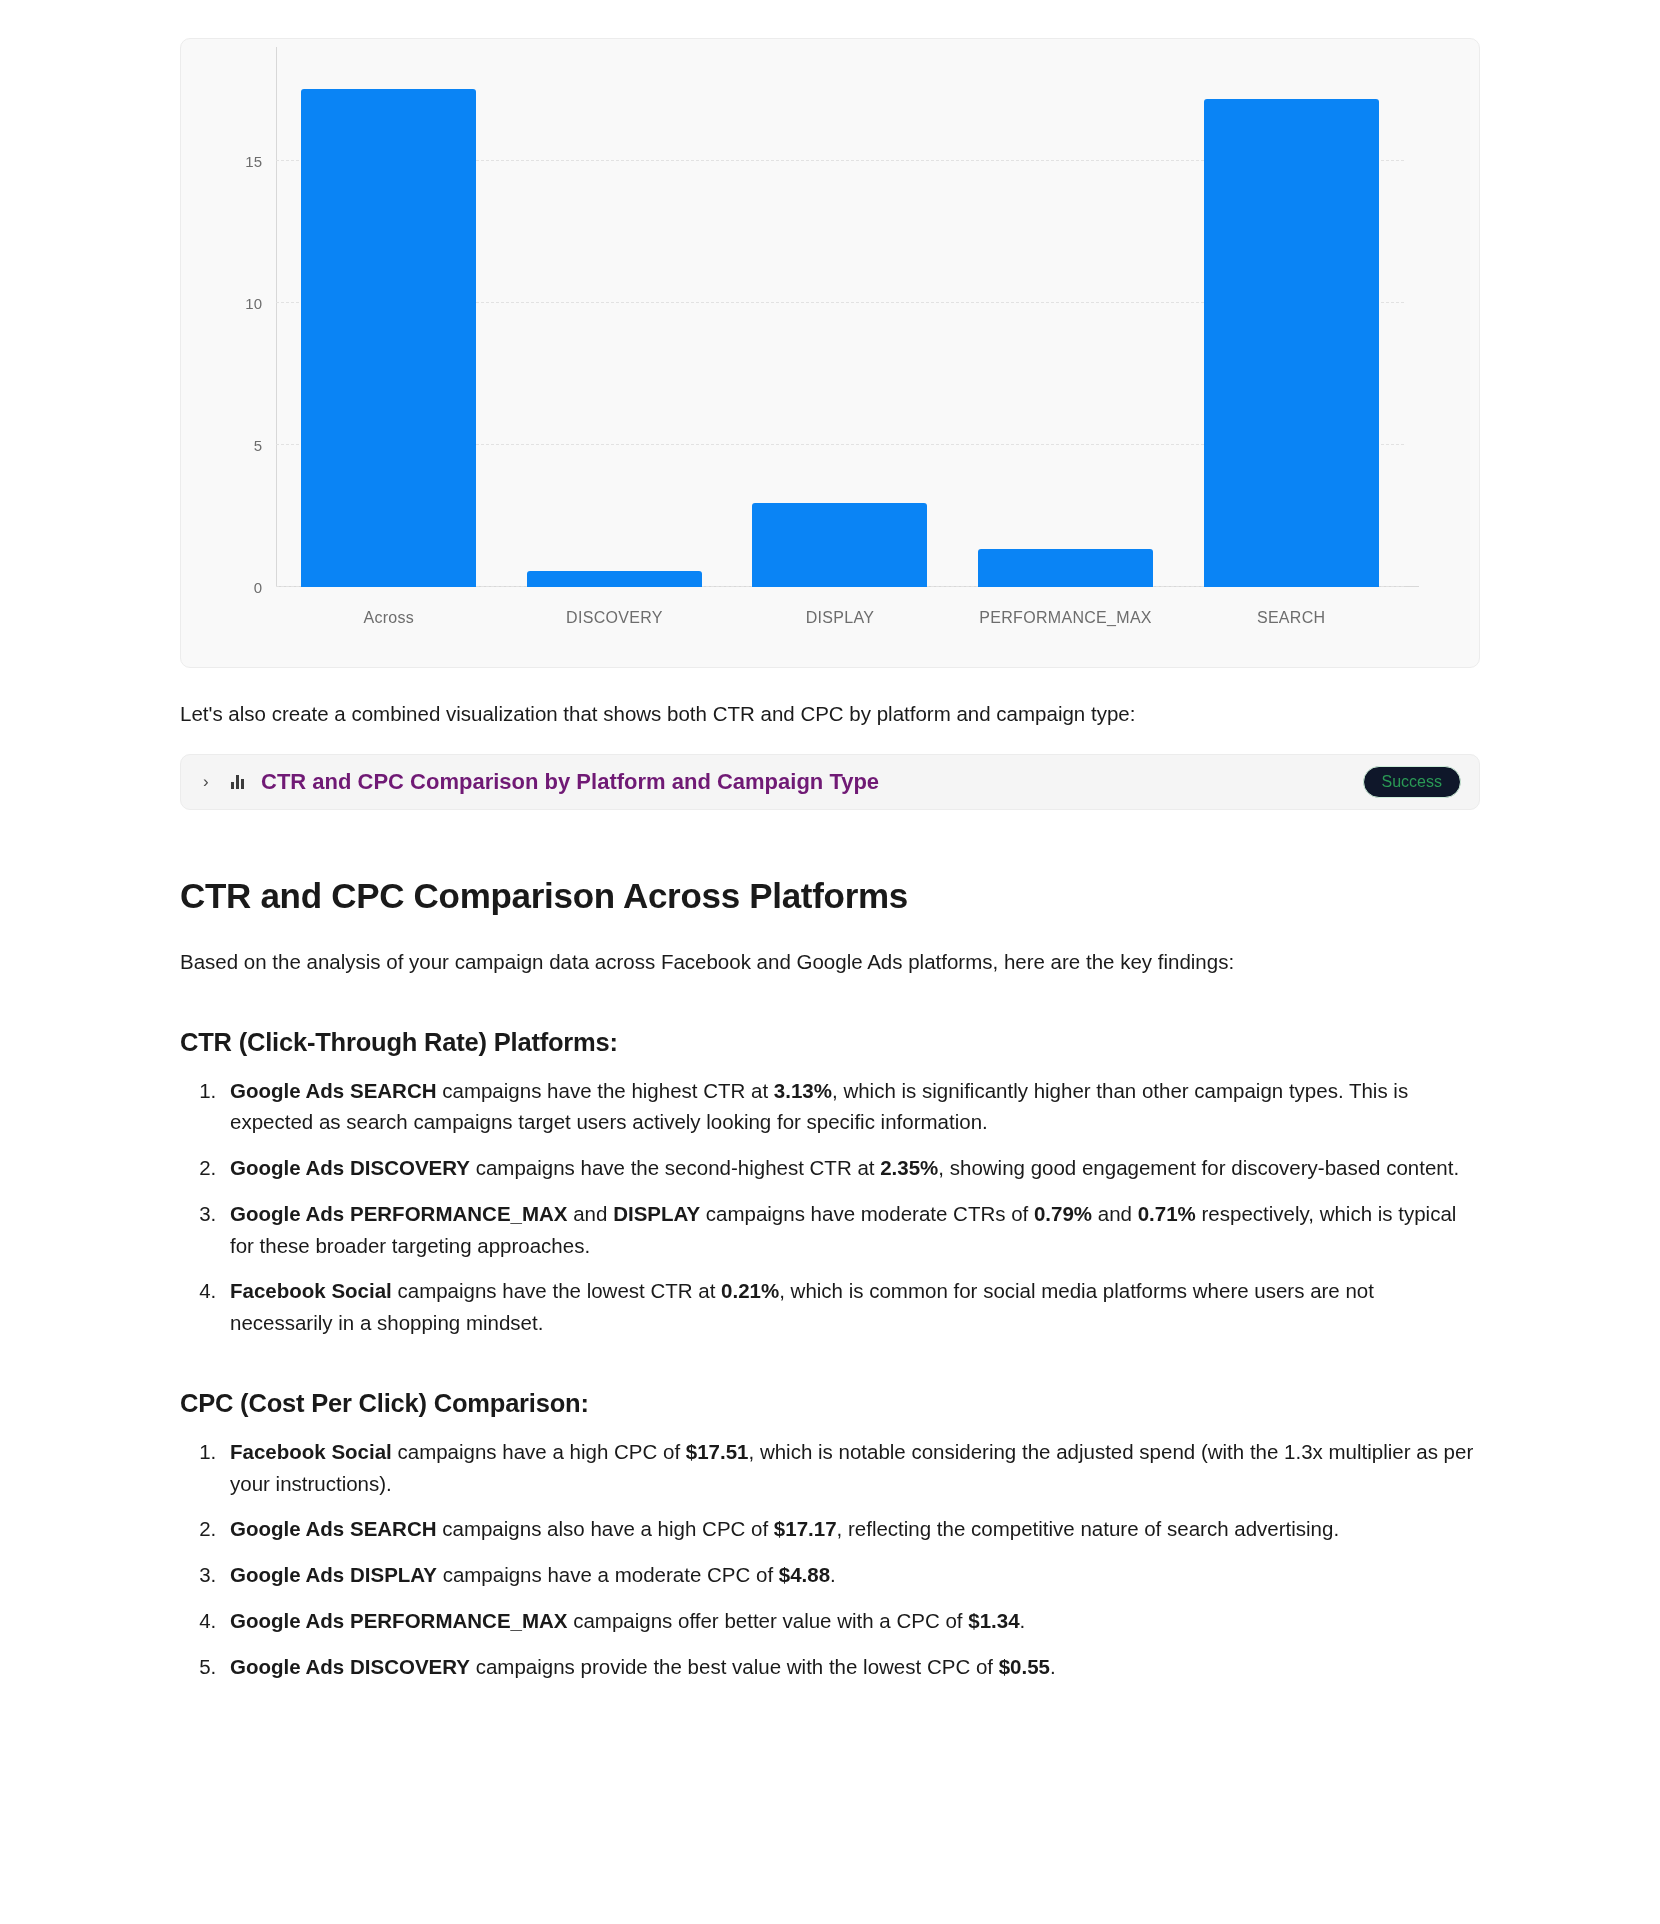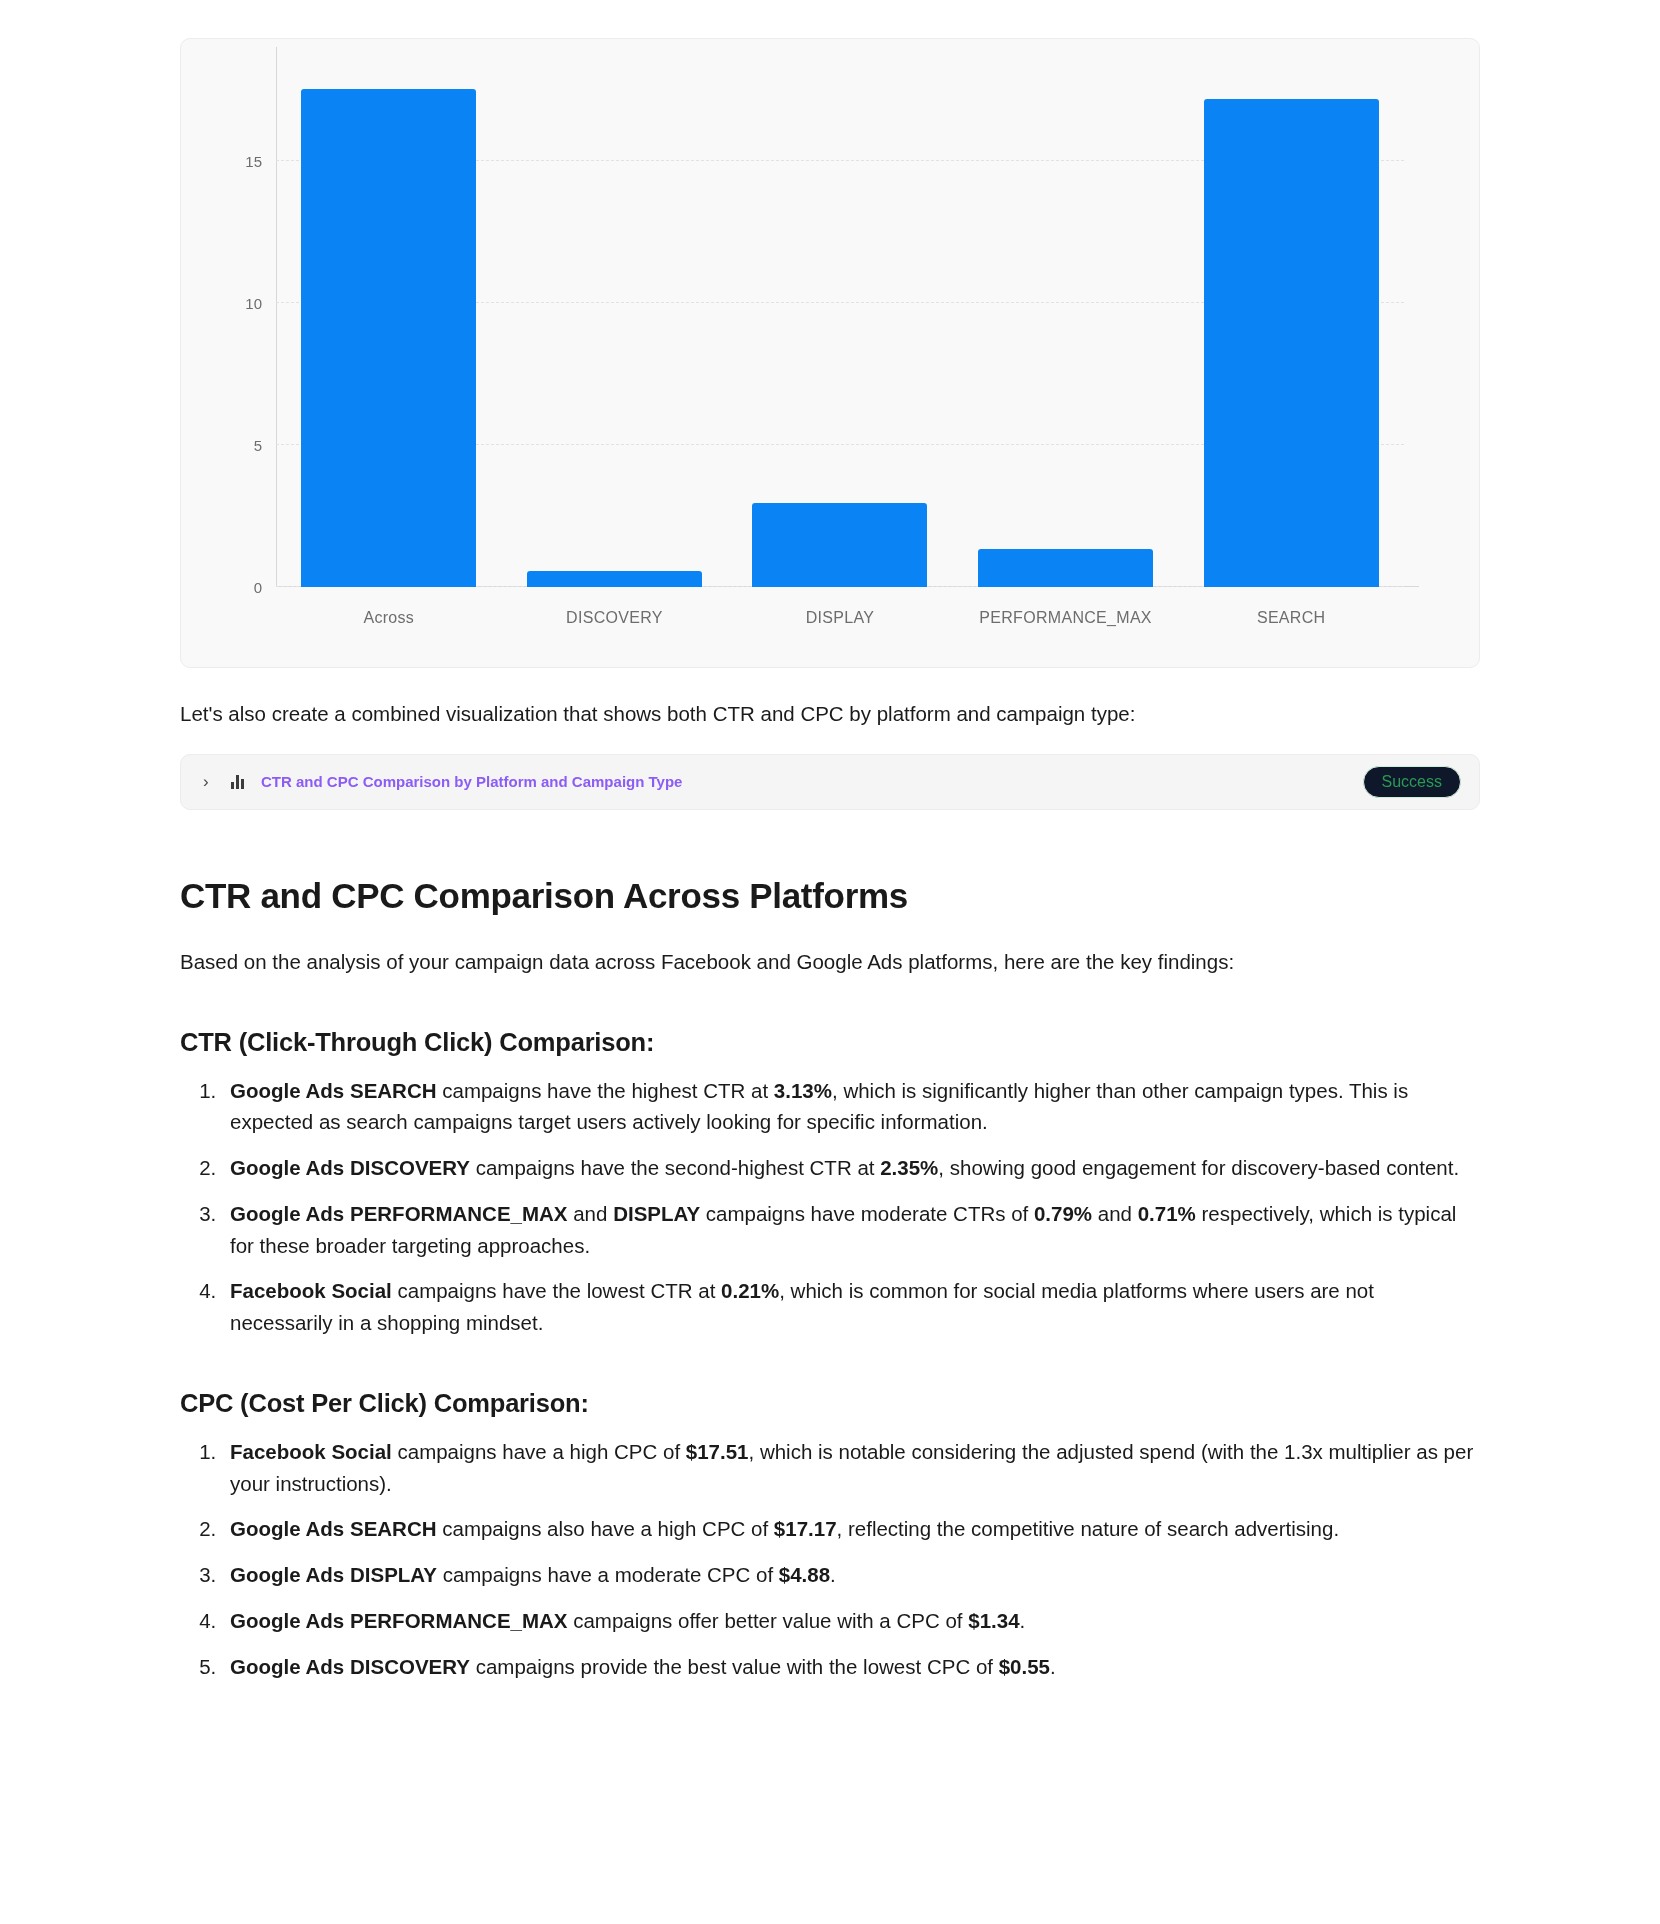--- a/index.html
+++ b/index.html
@@ -143,23 +143,23 @@
   }
   .barchart-icon i {
     display: block;
     width: 3px;
     background: #3c3c3c;
   }
   .barchart-icon i:nth-child(1) { height: 7px; }
   .barchart-icon i:nth-child(2) { height: 14px; }
   .barchart-icon i:nth-child(3) { height: 10px; }
   .tool-title {
-    font-size: 15px;
+    font-size: 22px;
     font-weight: 600;
-    color: #8b5cf6;
+    color: #701a75;
     flex: 1;
   }
   .badge-success {
     background: #0f172a;
     color: #2a9a55;
     border: 1px solid #cdeed9;
     border-radius: 16px;
     font-size: 16px;
     padding: 6px 18px;
     font-weight: 500;
@@ -255,21 +255,21 @@
           <i></i>
           <i></i>
         </span>
       <span class="tool-title">CTR and CPC Comparison by Platform and Campaign Type</span>
       <span class="badge-success">Success</span>
     </div>
 
     <h1 class="doc-title">CTR and CPC Comparison Across Platforms</h1>
     <p class="body">Based on the analysis of your campaign data across Facebook and Google Ads platforms, here are the key findings:</p>
 
-    <h2 class="sec-title">CTR (Click-Through Click) Comparison:</h2>
+    <h2 class="sec-title">CTR (Click-Through Rate) Platforms:</h2>
     <ol class="findings" id="ctr-list">
         <li><b>Google Ads SEARCH</b> campaigns have the highest CTR at <b>3.13%</b>, which is significantly higher than other campaign types. This is expected as search campaigns target users actively looking for specific information.</li>
         <li><b>Google Ads DISCOVERY</b> campaigns have the second-highest CTR at <b>2.35%</b>, showing good engagement for discovery-based content.</li>
         <li><b>Google Ads PERFORMANCE_MAX</b> and <b>DISPLAY</b> campaigns have moderate CTRs of <b>0.79%</b> and <b>0.71%</b> respectively, which is typical for these broader targeting approaches.</li>
         <li><b>Facebook Social</b> campaigns have the lowest CTR at <b>0.21%</b>, which is common for social media platforms where users are not necessarily in a shopping mindset.</li>
       </ol>
 
     <h2 class="sec-title">CPC (Cost Per Click) Comparison:</h2>
     <ol class="findings" id="cpc-list">
         <li><b>Facebook Social</b> campaigns have a high CPC of <b>$17.51</b>, which is notable considering the adjusted spend (with the 1.3x multiplier as per your instructions).</li>

